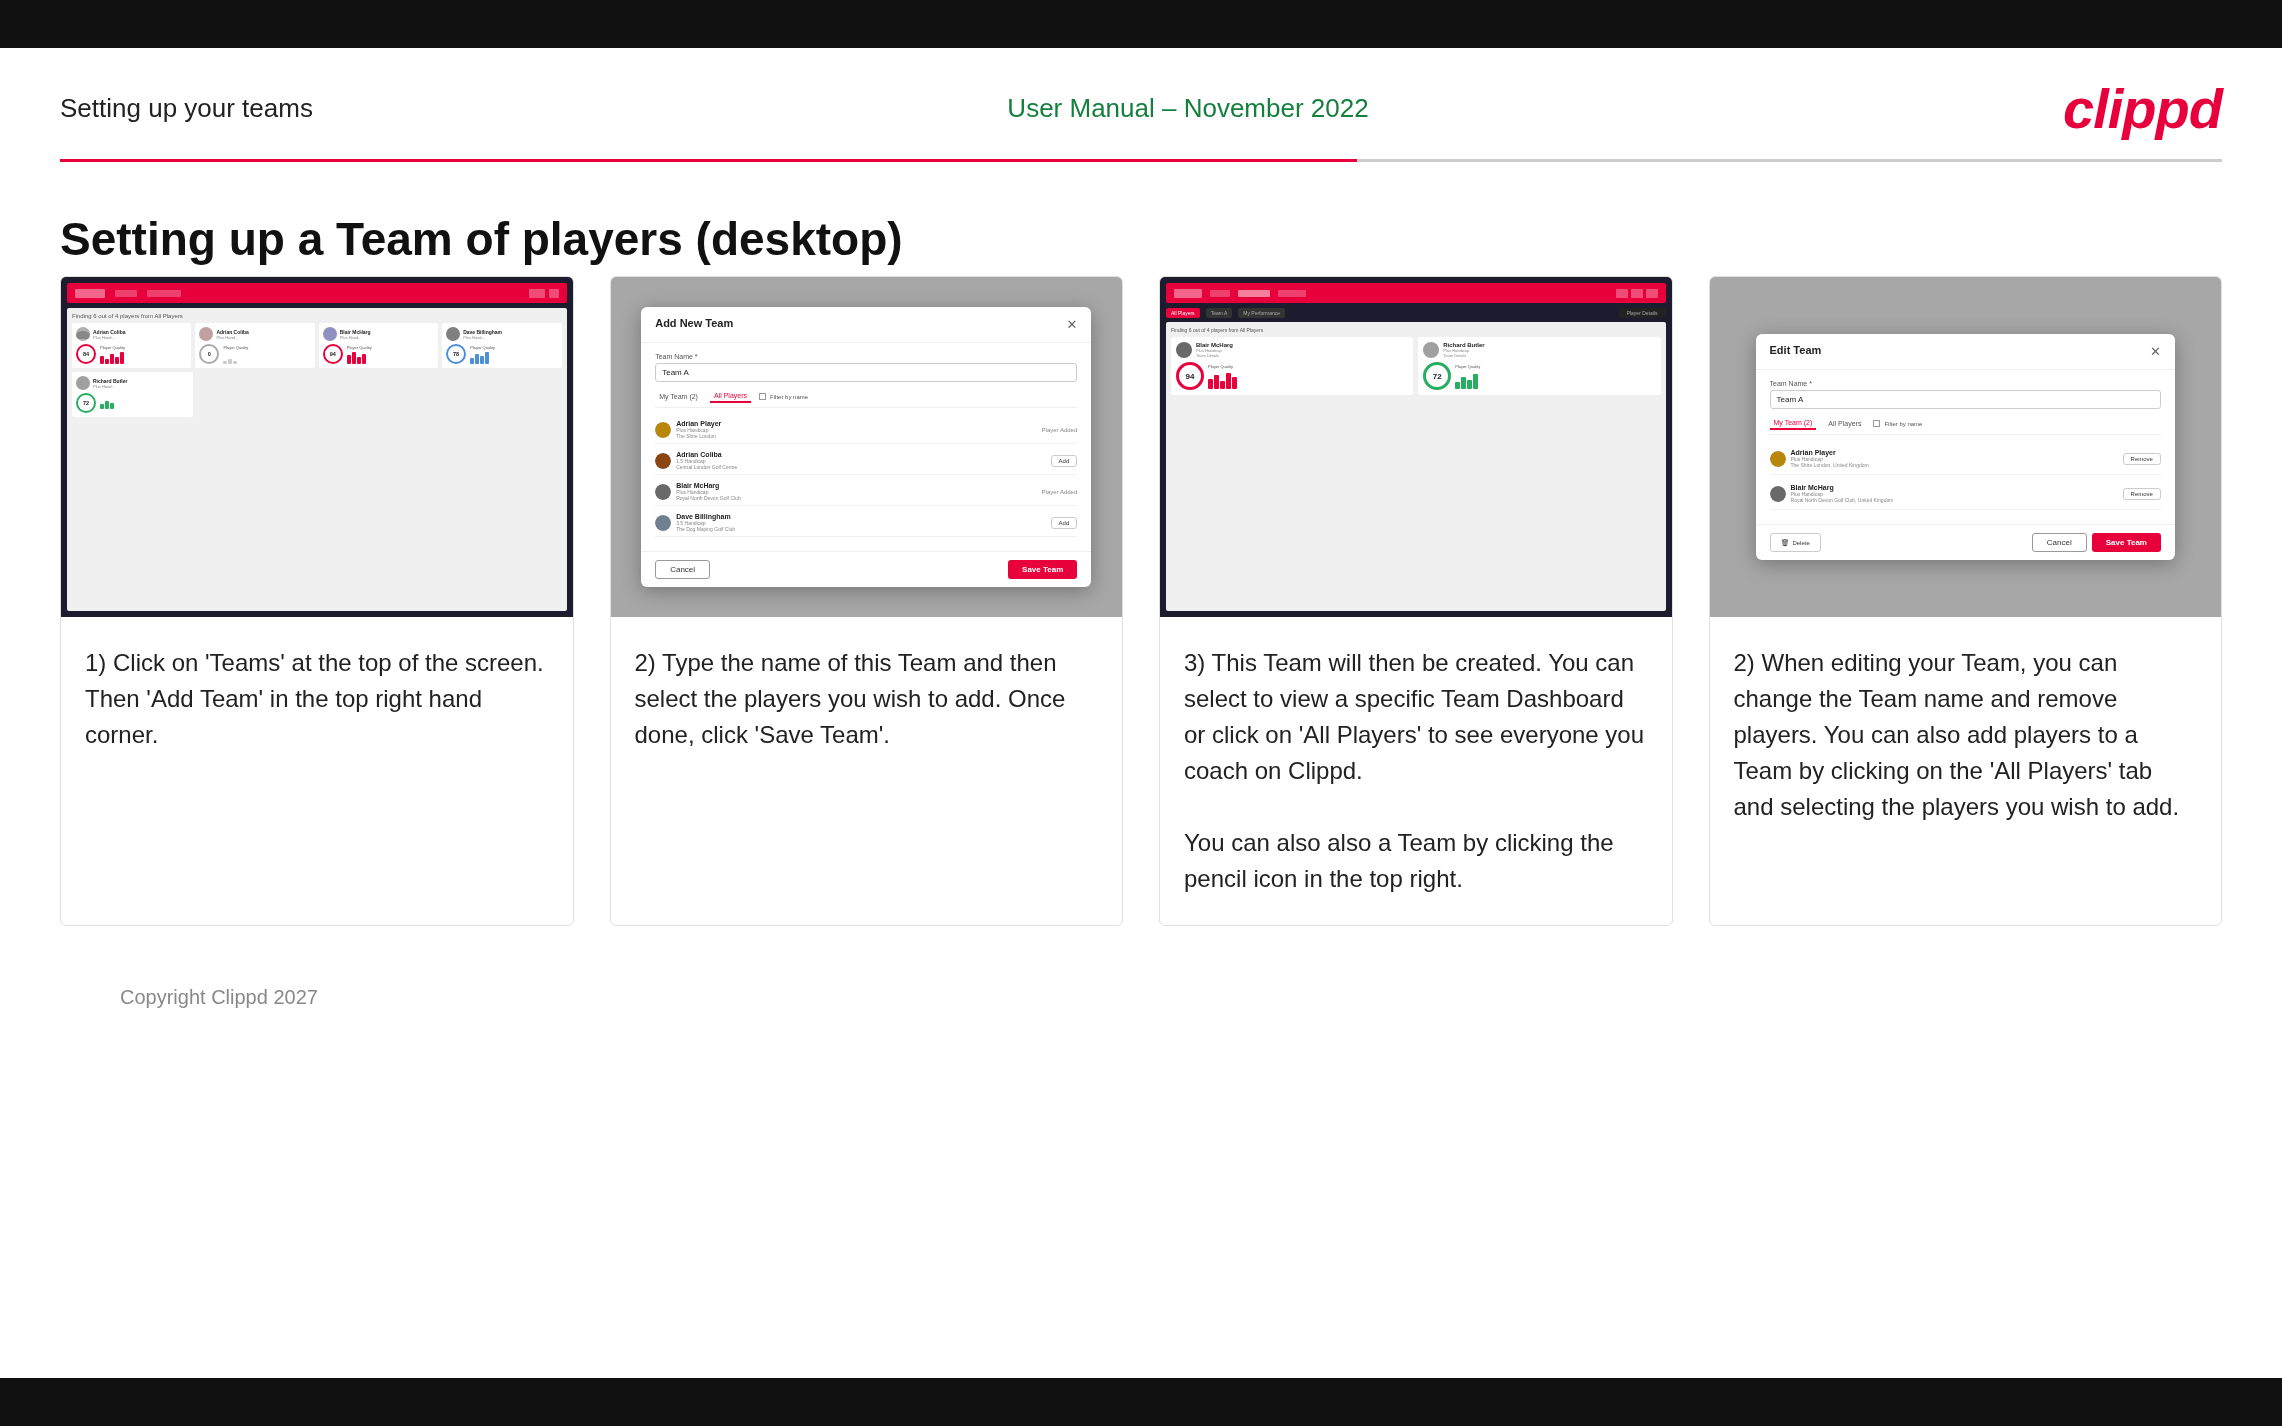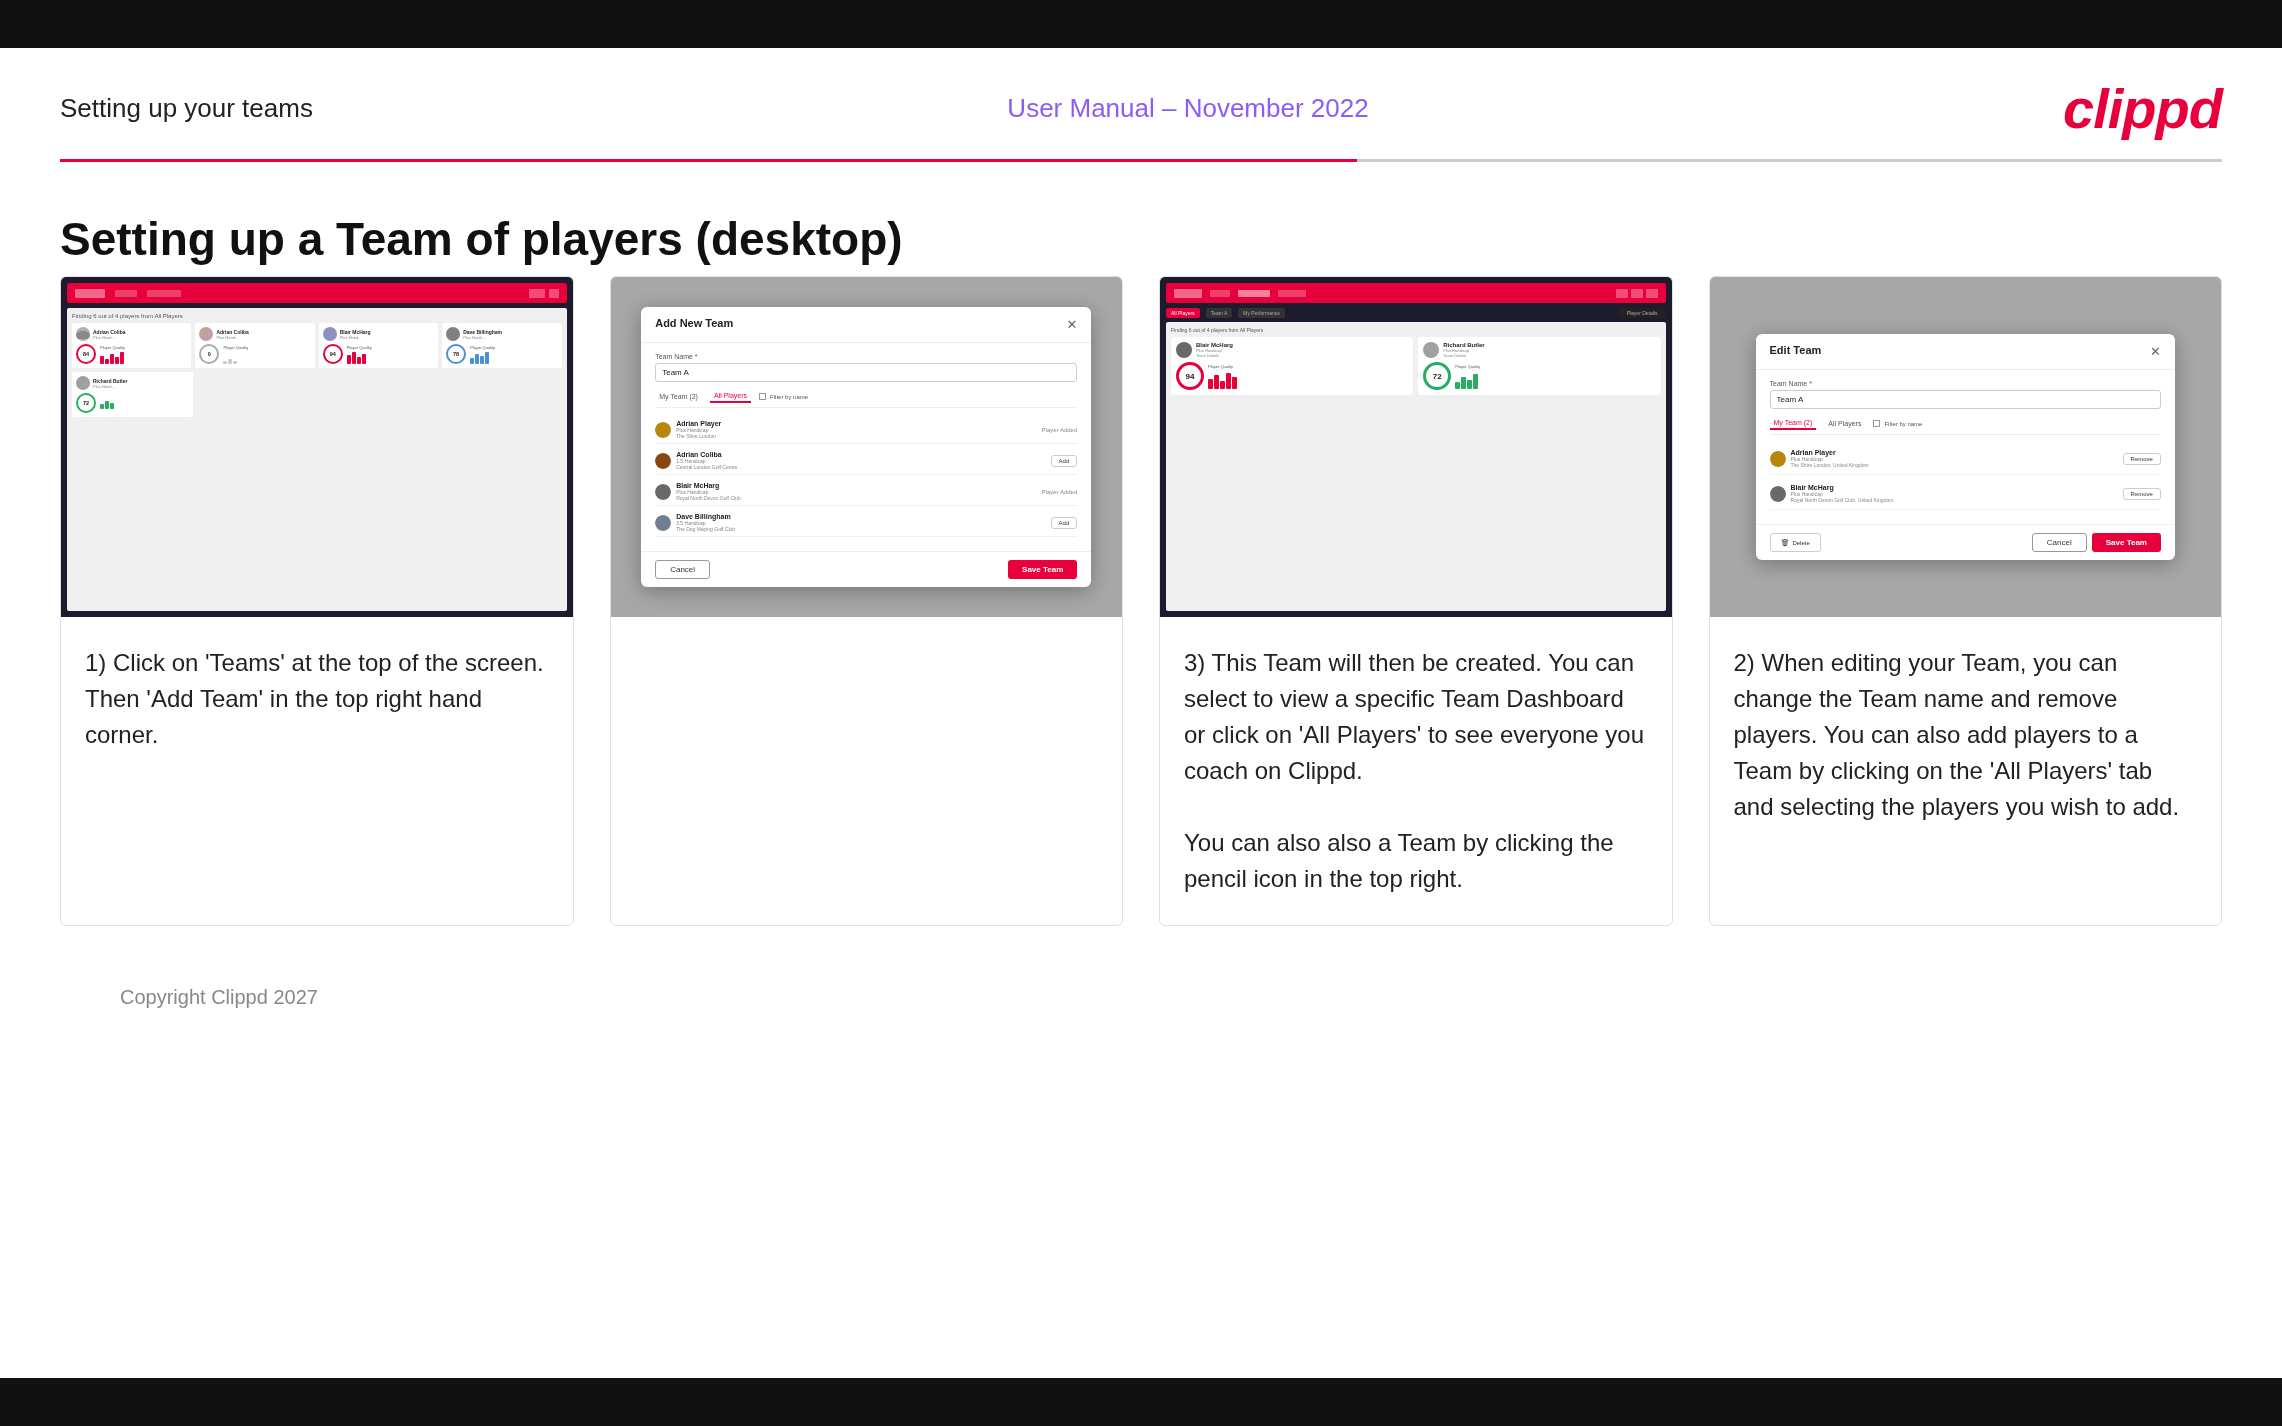--- a/index.html
+++ b/index.html
@@ -25,21 +25,21 @@
       align-items: center;
       justify-content: space-between;
       padding: 28px 60px 18px 60px;
     }
     .header-left {
       font-size: 26px;
       color: #222;
     }
     .header-center {
       font-size: 26px;
-      color: #8b5cf6;
+      color: #15803d;
     }
     .header-right {
       font-size: 52px;
       font-weight: 700;
       color: #e8003d;
       letter-spacing: -2px;
     }
 
     
     .divider {
@@ -550,20 +550,21 @@
                 </div>
               </div>
             </div>
             <div class="mock-modal-footer">
               <button class="mock-cancel-btn">Cancel</button>
               <button class="mock-save-btn">Save Team</button>
             </div>
           </div>
         </div>
       </div>
+      <div class="card-text">2) Type the name of this Team and then select the players you wish to add.  Once done, click 'Save Team'.</div>
     </div>
 
     <div class="card">
       <div class="card-screenshot">
         <div style="width:100%;height:100%;background:#1c1c2e;padding:6px;display:flex;flex-direction:column;">
           <div style="height:20px;background:#e8003d;border-radius:2px;margin-bottom:5px;display:flex;align-items:center;padding:0 8px;gap:8px;">
             <div style="width:28px;height:9px;background:rgba(255,255,255,0.4);border-radius:1px;"></div>
             <div style="width:20px;height:7px;background:rgba(255,255,255,0.25);border-radius:1px;"></div>
             <div style="width:32px;height:7px;background:rgba(255,255,255,0.5);border-radius:1px;"></div>
             <div style="width:28px;height:7px;background:rgba(255,255,255,0.25);border-radius:1px;"></div>

